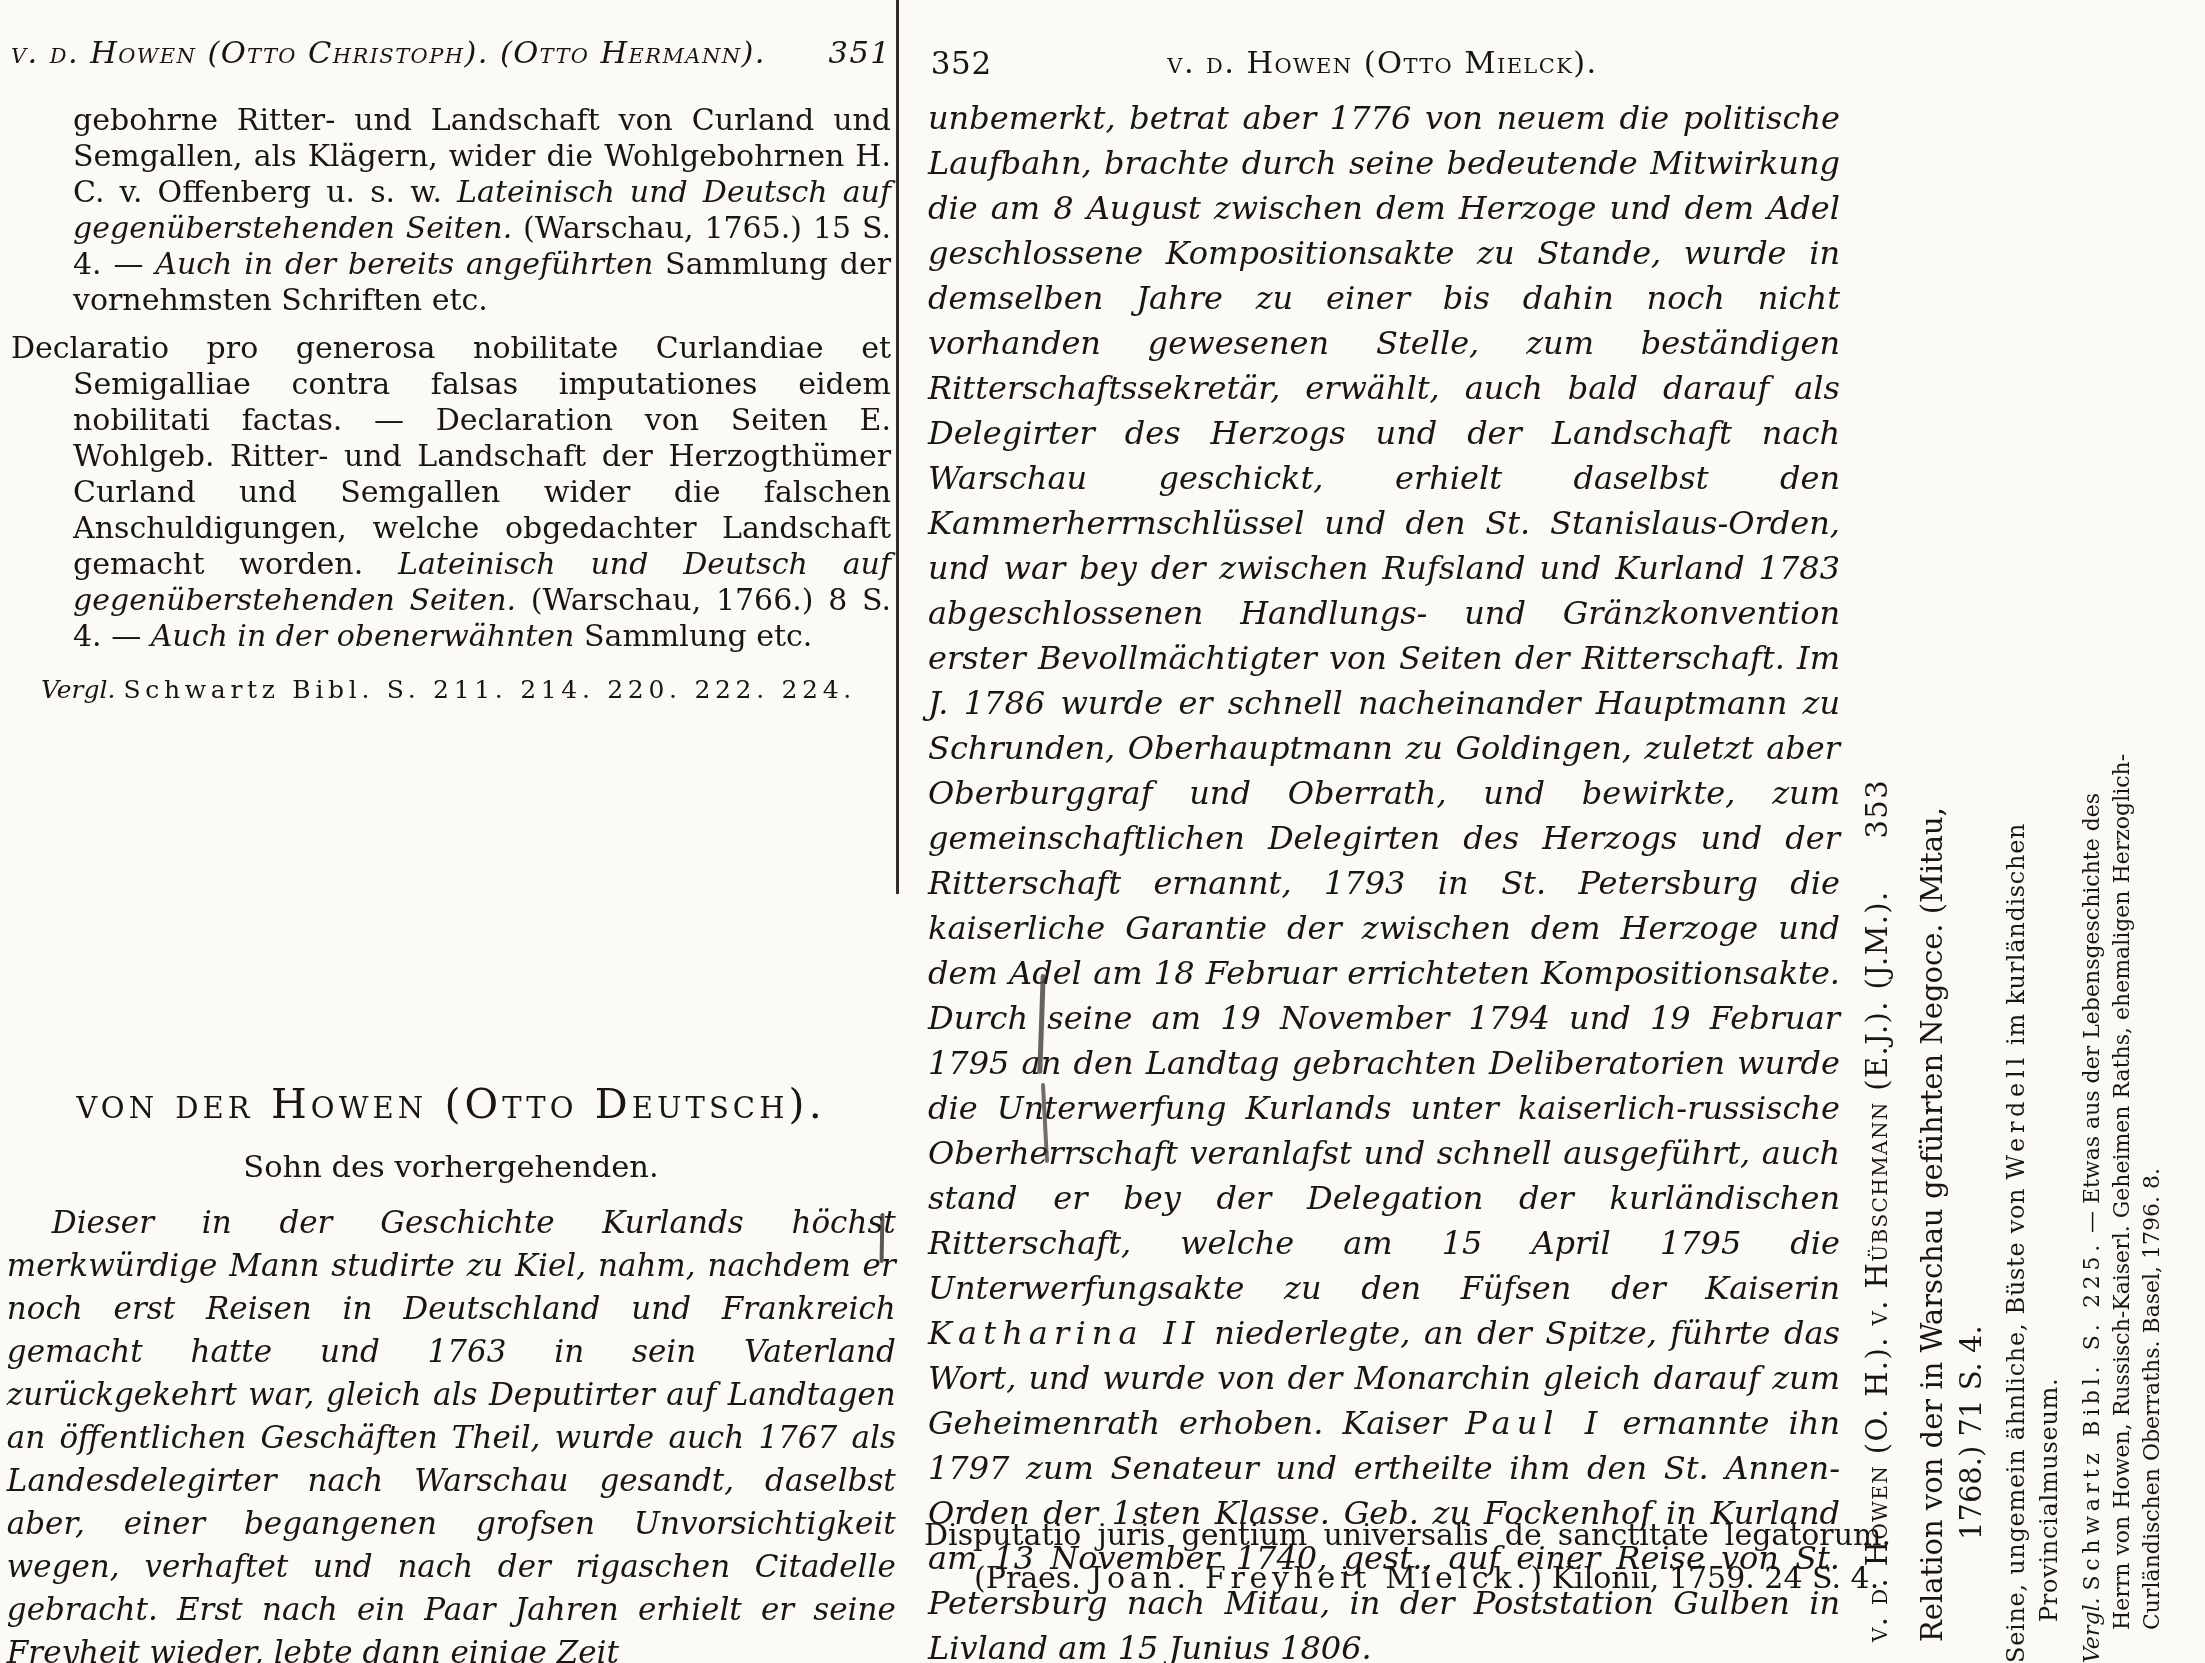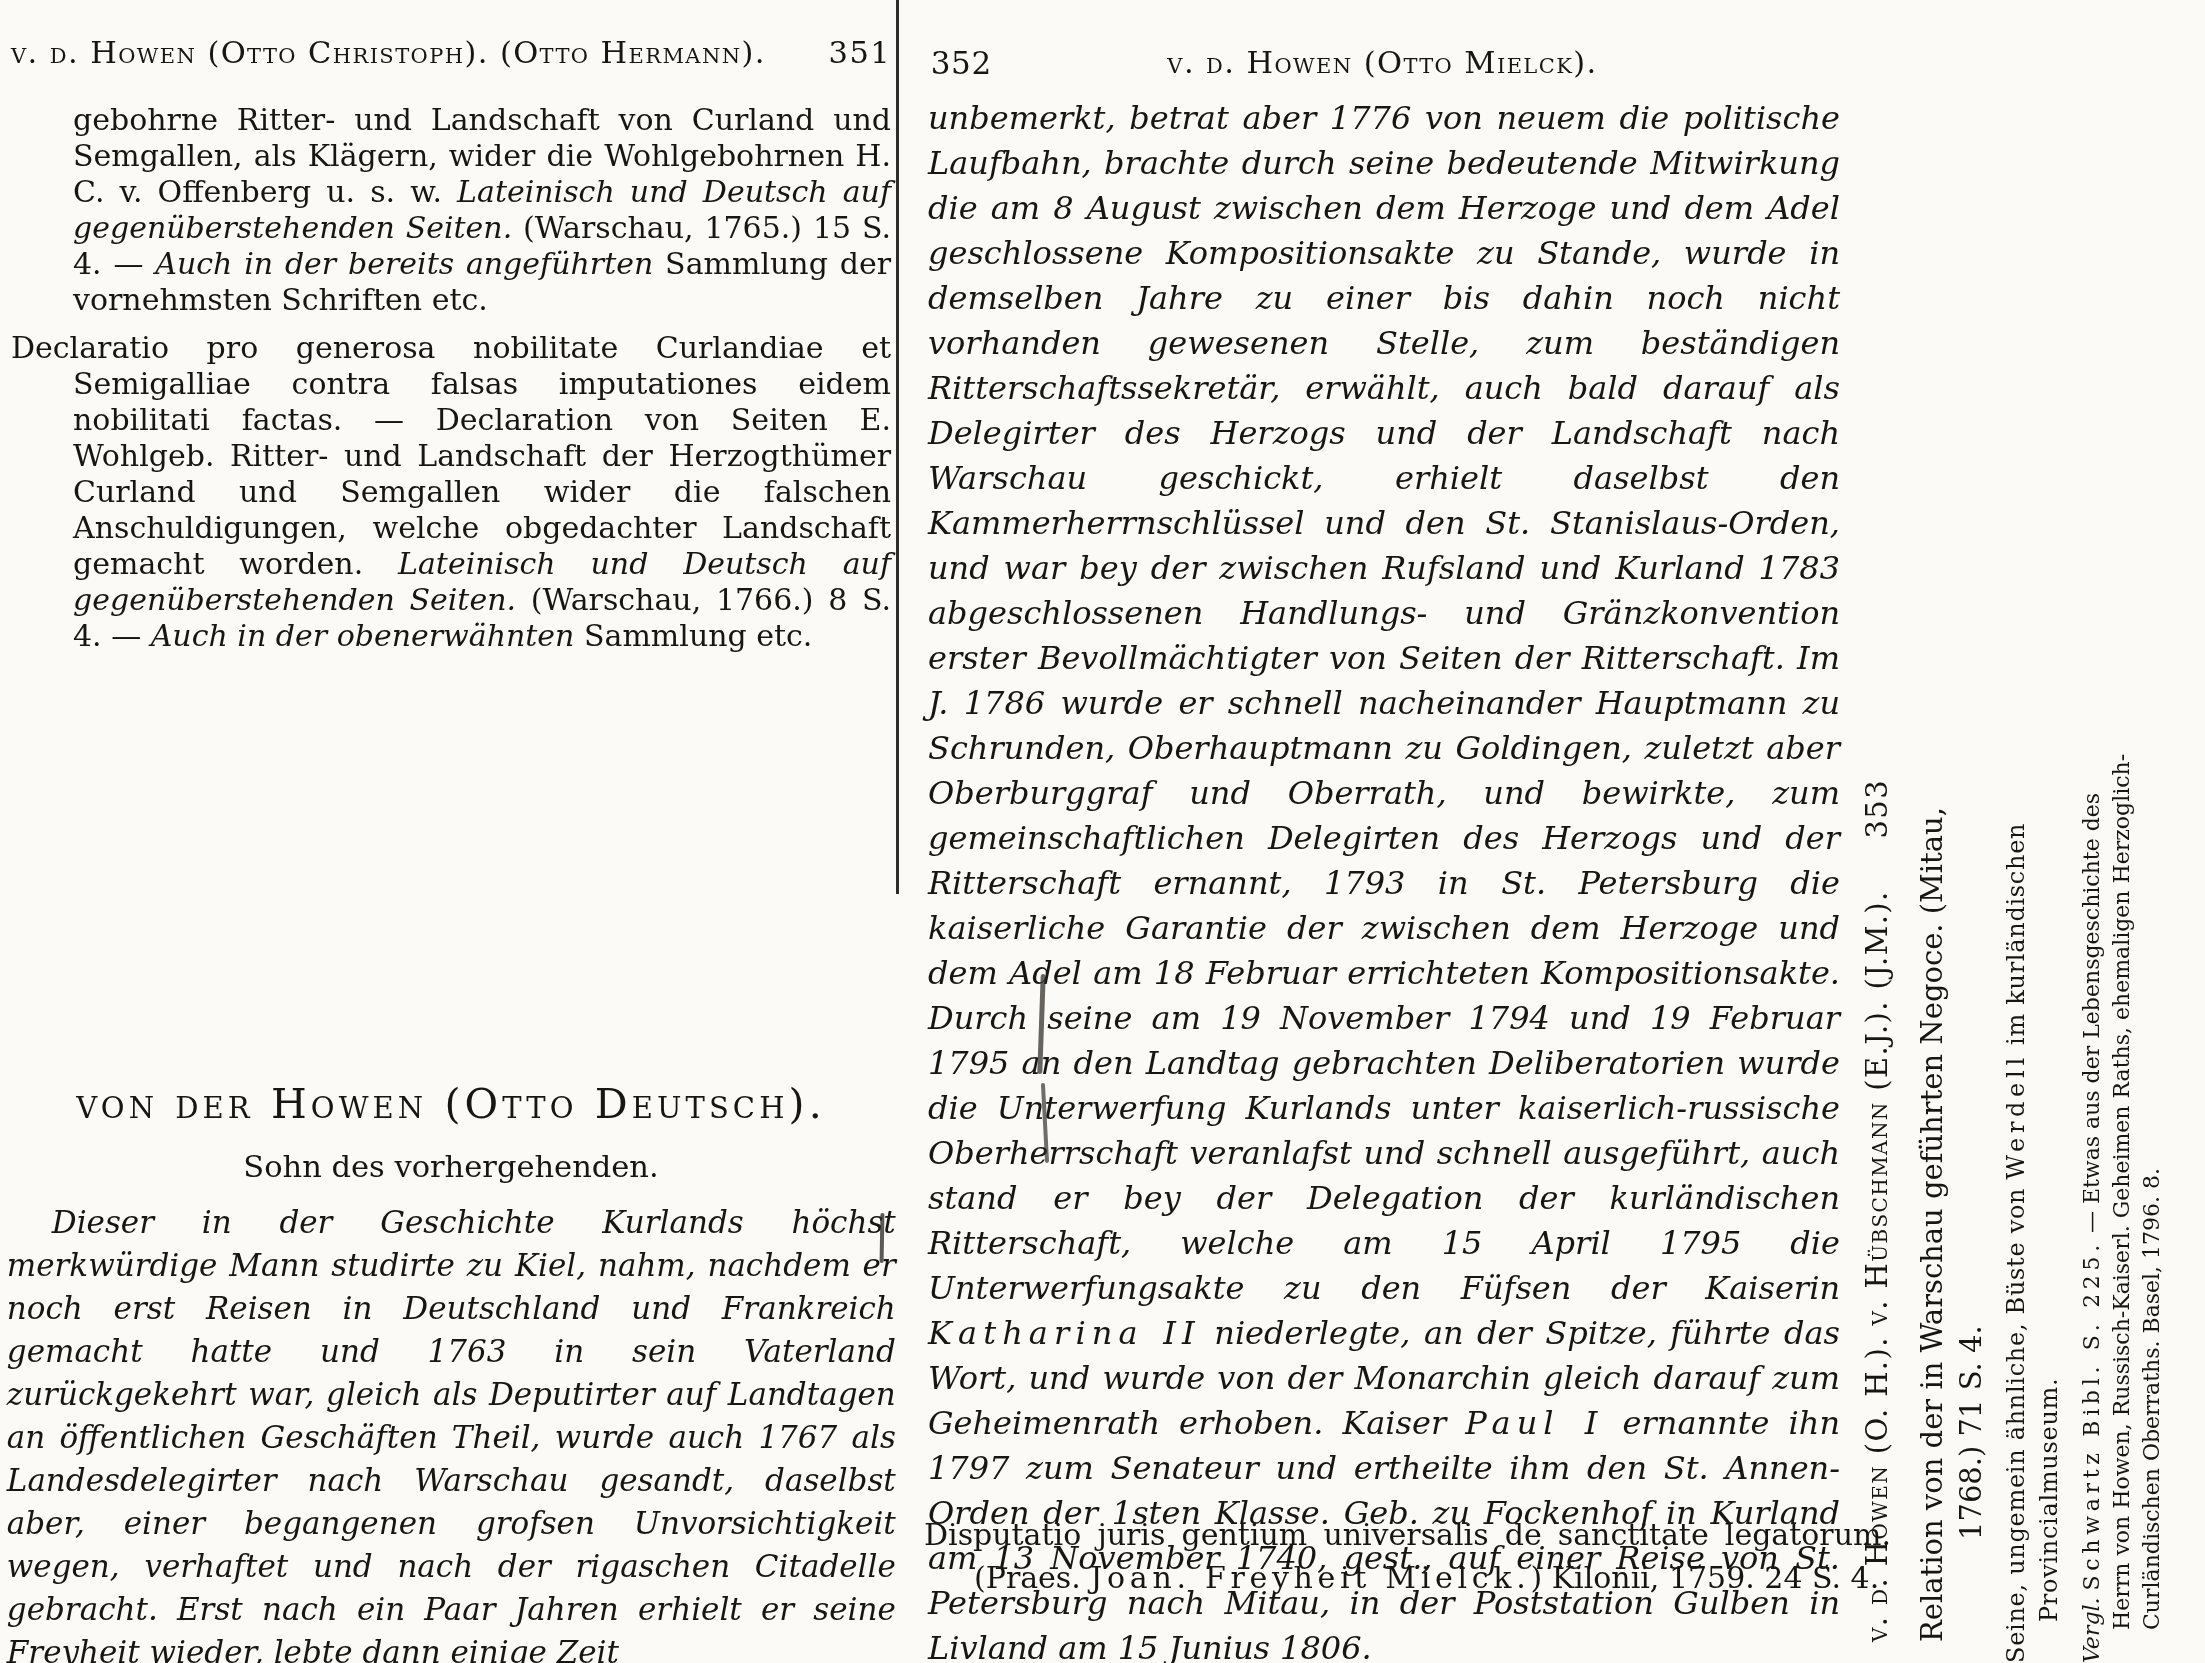--- a/index.html
+++ b/index.html
@@ -21,20 +21,21 @@
     position: absolute; left: 896px; top: 0;
     width: 2.7px; height: 894px; background: #2e2b28;
   }
 
   
   .runhead-left {
     position: absolute; left: 11px; top: 35px; width: 880px;
     display: flex; justify-content: space-between;
     font-variant: small-caps; font-size: 30.5px; letter-spacing: 1.4px;
     white-space: nowrap;
+    font-style: italic;
   }
   .bib {
     position: absolute; left: 11px; top: 102px; width: 880px;
   }
   .entry {
     font-size: 30px; line-height: 36px;
     text-align: justify;
     padding-left: 62px; text-indent: -62px;
     margin: 0 0 12.2px 0;
   }
@@ -128,20 +129,21 @@
   <span>351</span>
 </header>
 
 <div class="bib">
   <p class="entry cont"><span class="rm">gebohrne Ritter- und Landschaft von Curland und Semgallen, als Klägern, wider die Wohlgebohrnen H. C. v. Offenberg u. s. w. </span><span class="it">Lateinisch und Deutsch auf gegenüberstehenden Seiten.</span><span class="rm"> (Warschau, 1765.) 15 S. 4. — </span><span class="it">Auch in der bereits angeführten </span><span class="rm">Sammlung der vornehmsten Schriften etc.</span></p>
 
 
 
   <p class="entry"><span class="rm">Declaratio pro generosa nobilitate Curlandiae et Semigalliae contra falsas imputationes eidem nobilitati factas. — Declaration von Seiten E. Wohlgeb. Ritter- und Landschaft der Herzogthümer Curland und Semgallen wider die falschen Anschuldigungen, welche obgedachter Landschaft gemacht worden. </span><span class="it">Lateinisch und Deutsch auf gegenüberstehenden Seiten.</span><span class="rm"> (Warschau, 1766.) 8 S. 4. — </span><span class="it">Auch in der obenerwähnten </span><span class="rm">Sammlung etc.</span></p>
 
+  <p class="vergl-left"><span class="it">Vergl. </span><span class="lsp">Schwartz Bibl. S. 211. 214. 220. 222. 224.</span></p>
 </div>
 
 <h1 class="heading">von der Howen (Otto Deutsch).</h1>
 <div class="subheading">Sohn des vorhergehenden.</div>
 
 <p class="para-left">Dieser in der Geschichte Kurlands höchst merkwürdige Mann studirte zu Kiel, nahm, nachdem er noch erst Reisen in Deutschland und Frankreich gemacht hatte und 1763 in sein Vaterland zurückgekehrt war, gleich als Deputirter auf Landtagen an öffentlichen Geschäften Theil, wurde auch 1767 als Landesdelegirter nach Warschau gesandt, daselbst aber, einer begangenen grofsen Unvorsichtigkeit wegen, verhaftet und nach der rigaschen Citadelle gebracht. Erst nach ein Paar Jahren erhielt er seine Freyheit wieder, lebte dann einige Zeit</p>
 
 <header class="runhead-right">
   <span class="pg">352</span>
   <span class="ttl">v. d. Howen (Otto Mielck).</span>

